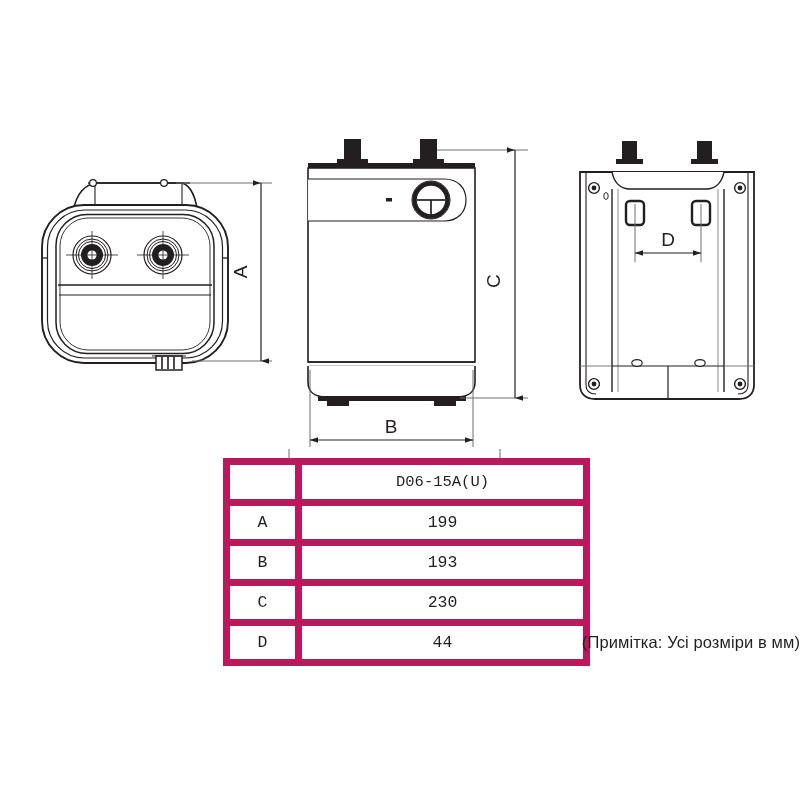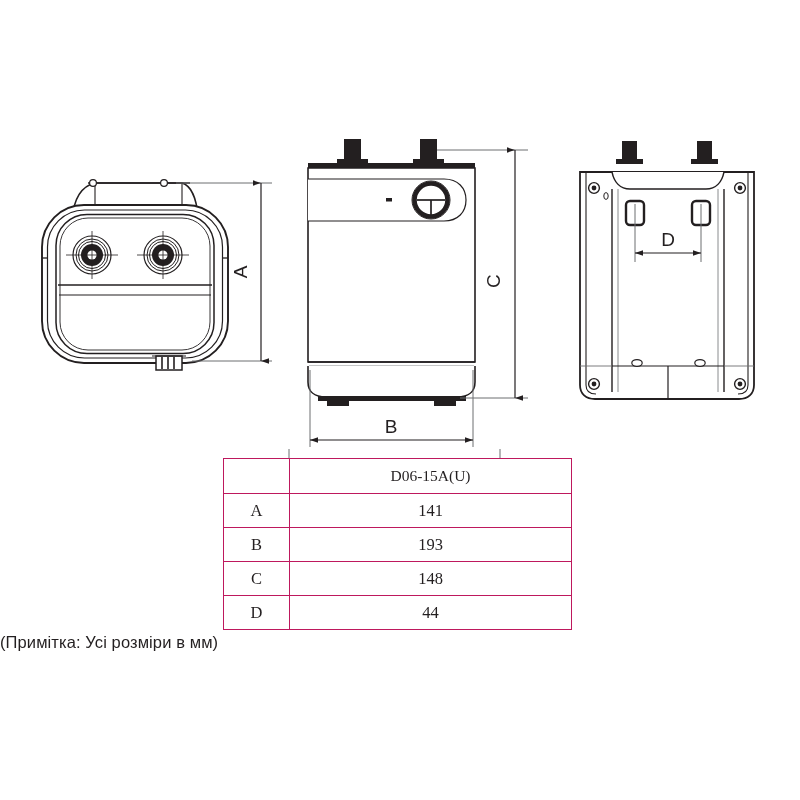--- a/index.html
+++ b/index.html
@@ -40,42 +40,42 @@
     left: 223px;
     top: 458px;
     width: 346px;
   }
   table.spec {
     border-collapse: collapse;
     width: 346px;
     table-layout: fixed;
   }
   table.spec td {
-    border: 1px solid #be185d;
+    border: 7px solid #be185d;
     height: 33px;
     text-align: center;
     vertical-align: middle;
-    font-family: Liberation Serif, serif;
+    font-family: Liberation Mono, monospace;
     font-size: 16.5px;
     color: #231f20;
     padding: 0;
   }
   table.spec td.keycol { width: 65px; }
   table.spec td.valcol { width: 281px; }
   table.spec td.model {
     font-size: 15.5px;
   }
   table.spec tr.header-row td { height: 34px; }
   table.spec td.blank { }
   #note {
     position: absolute;
     left: 0;
     top: 633px;
     width: 800px;
-    text-align: left;
+    text-align: right;
     font-family: "Liberation Sans", sans-serif;
     font-size: 16.5px;
     color: #231f20;
     letter-spacing: 0.1px;
   }
 </style>
 </head>
 <body>
 
 <div id="sheet">
@@ -296,29 +296,29 @@
 
   <div id="spec-table-wrap">
     <table class="spec">
       <tbody>
         <tr class="header-row">
           <td class="keycol blank"></td>
           <td class="valcol model">D06-15A(U)</td>
         </tr>
         <tr>
           <td class="keycol">A</td>
-          <td class="valcol">141</td>
+          <td class="valcol">199</td>
         </tr>
         <tr>
           <td class="keycol">B</td>
           <td class="valcol">193</td>
         </tr>
         <tr>
           <td class="keycol">C</td>
-          <td class="valcol">148</td>
+          <td class="valcol">230</td>
         </tr>
         <tr>
           <td class="keycol">D</td>
           <td class="valcol">44</td>
         </tr>
       </tbody>
     </table>
   </div>
 
   <div id="note">(Примітка: Усі розміри в мм)</div>

